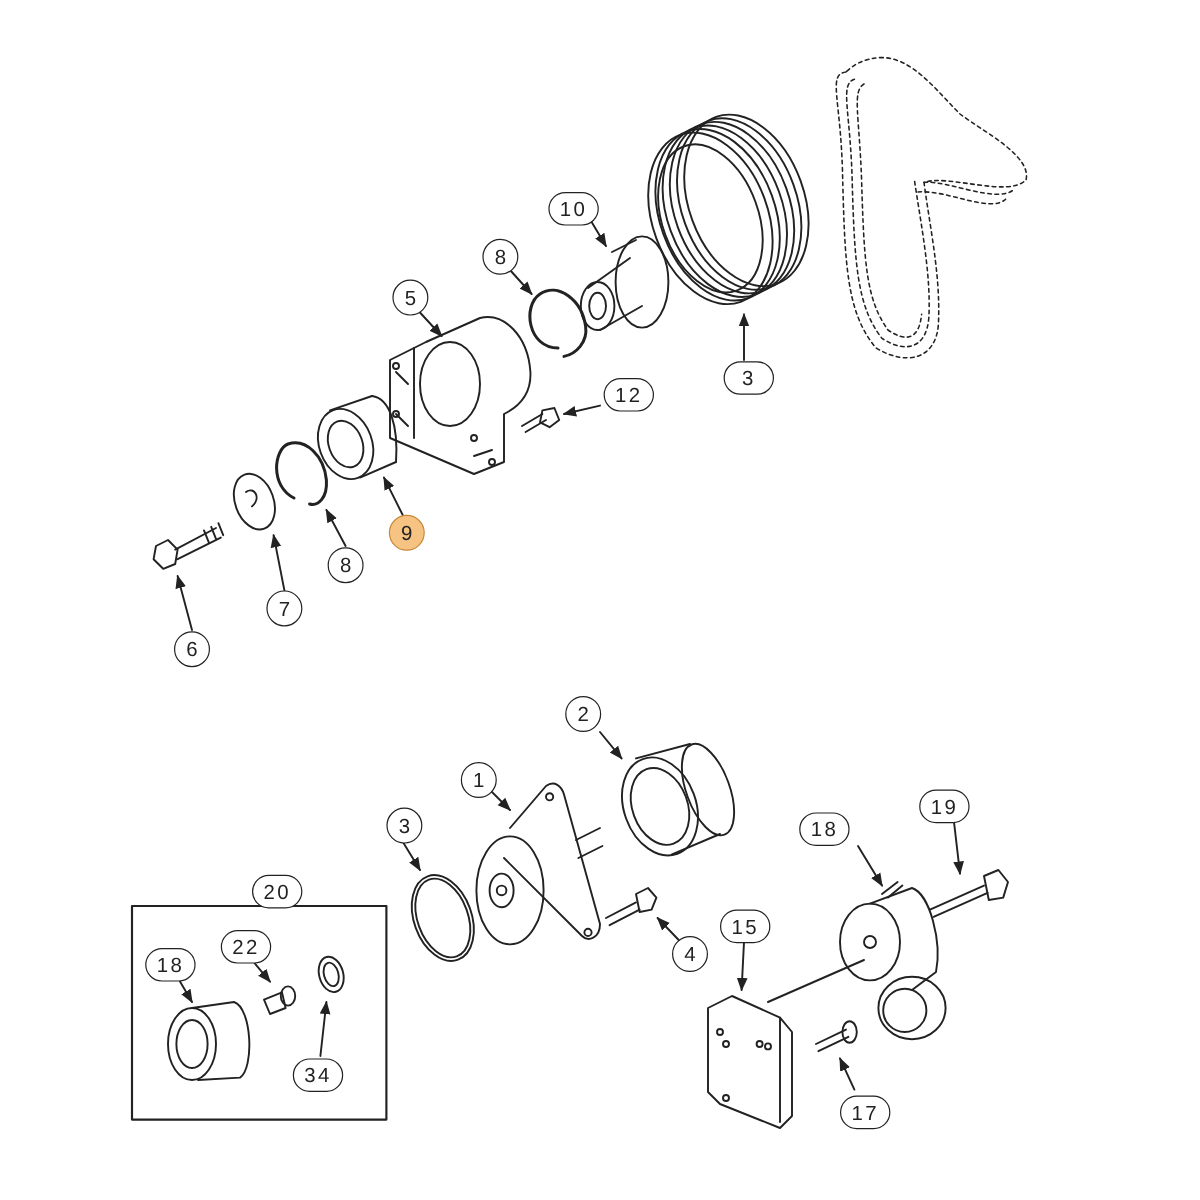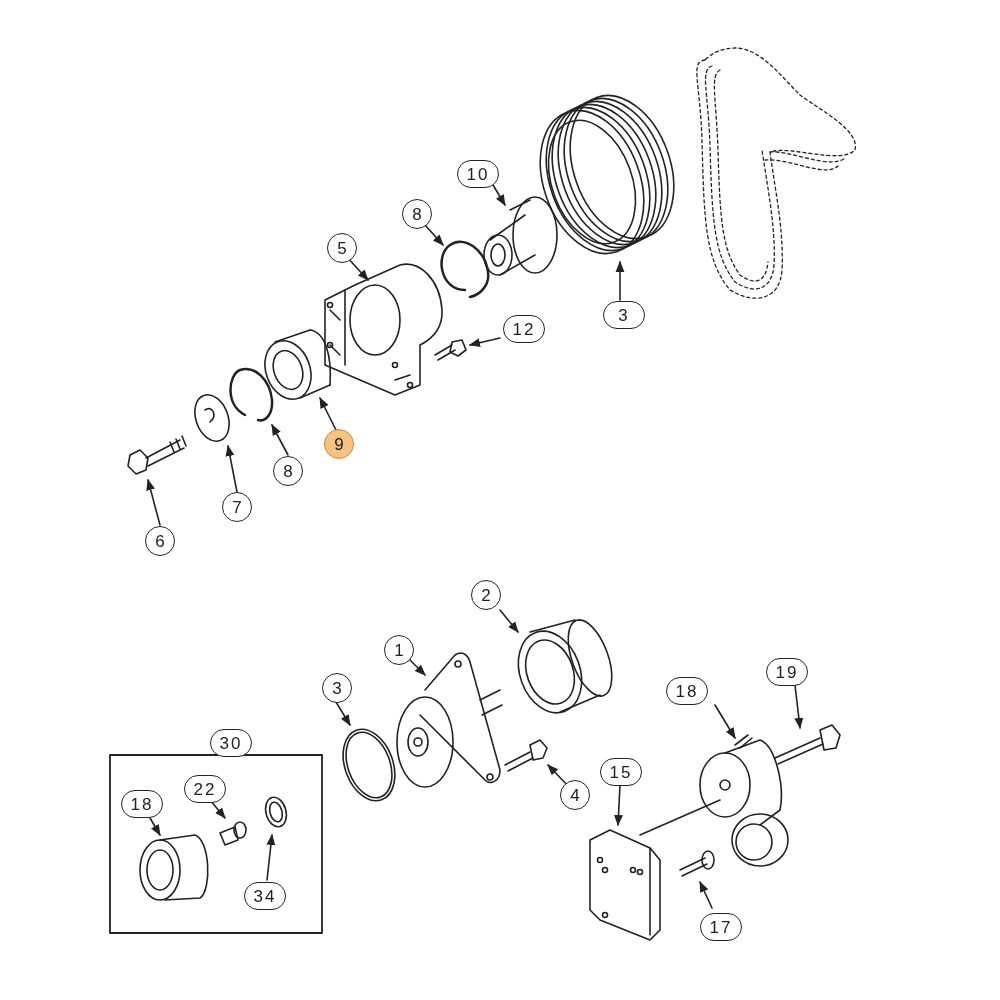--- a/index.html
+++ b/index.html
@@ -191,21 +191,21 @@
 <div class="callout pill" style="left:603px;top:301px">3</div>
 <div class="callout round hl" style="left:324px;top:429px">9</div>
 <div class="callout round" style="left:273px;top:456px">8</div>
 <div class="callout round" style="left:222px;top:492px">7</div>
 <div class="callout round" style="left:145px;top:526px">6</div>
 
 <div class="callout round" style="left:471px;top:580px">2</div>
 <div class="callout round" style="left:384px;top:635px">1</div>
 <div class="callout round" style="left:322px;top:673px">3</div>
 <div class="callout round" style="left:560px;top:780px">4</div>
-<div class="callout pill" style="left:210px;top:729px">30</div>
+<div class="callout pill" style="left:210px;top:729px">20</div>
 <div class="callout pill" style="left:121px;top:790px">18</div>
 <div class="callout pill" style="left:184px;top:775px">22</div>
 <div class="callout pill" style="left:244px;top:882px">34</div>
 
 <div class="callout pill" style="left:600px;top:758px">15</div>
 <div class="callout pill" style="left:666px;top:677px">18</div>
 <div class="callout pill" style="left:766px;top:658px">19</div>
 <div class="callout pill" style="left:700px;top:913px">17</div>
 </div>
 

